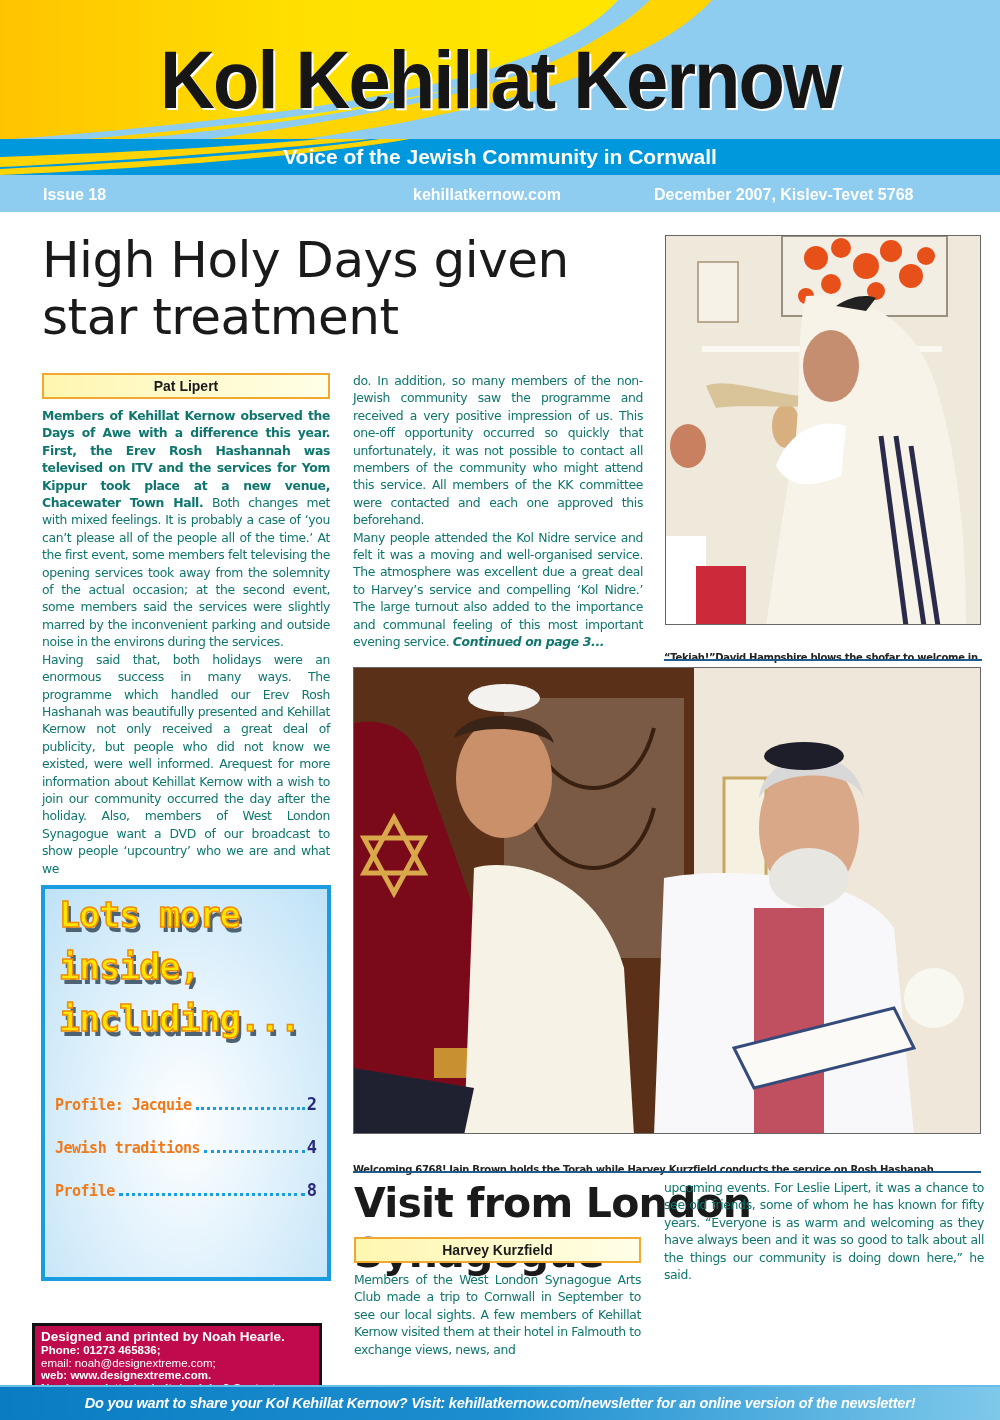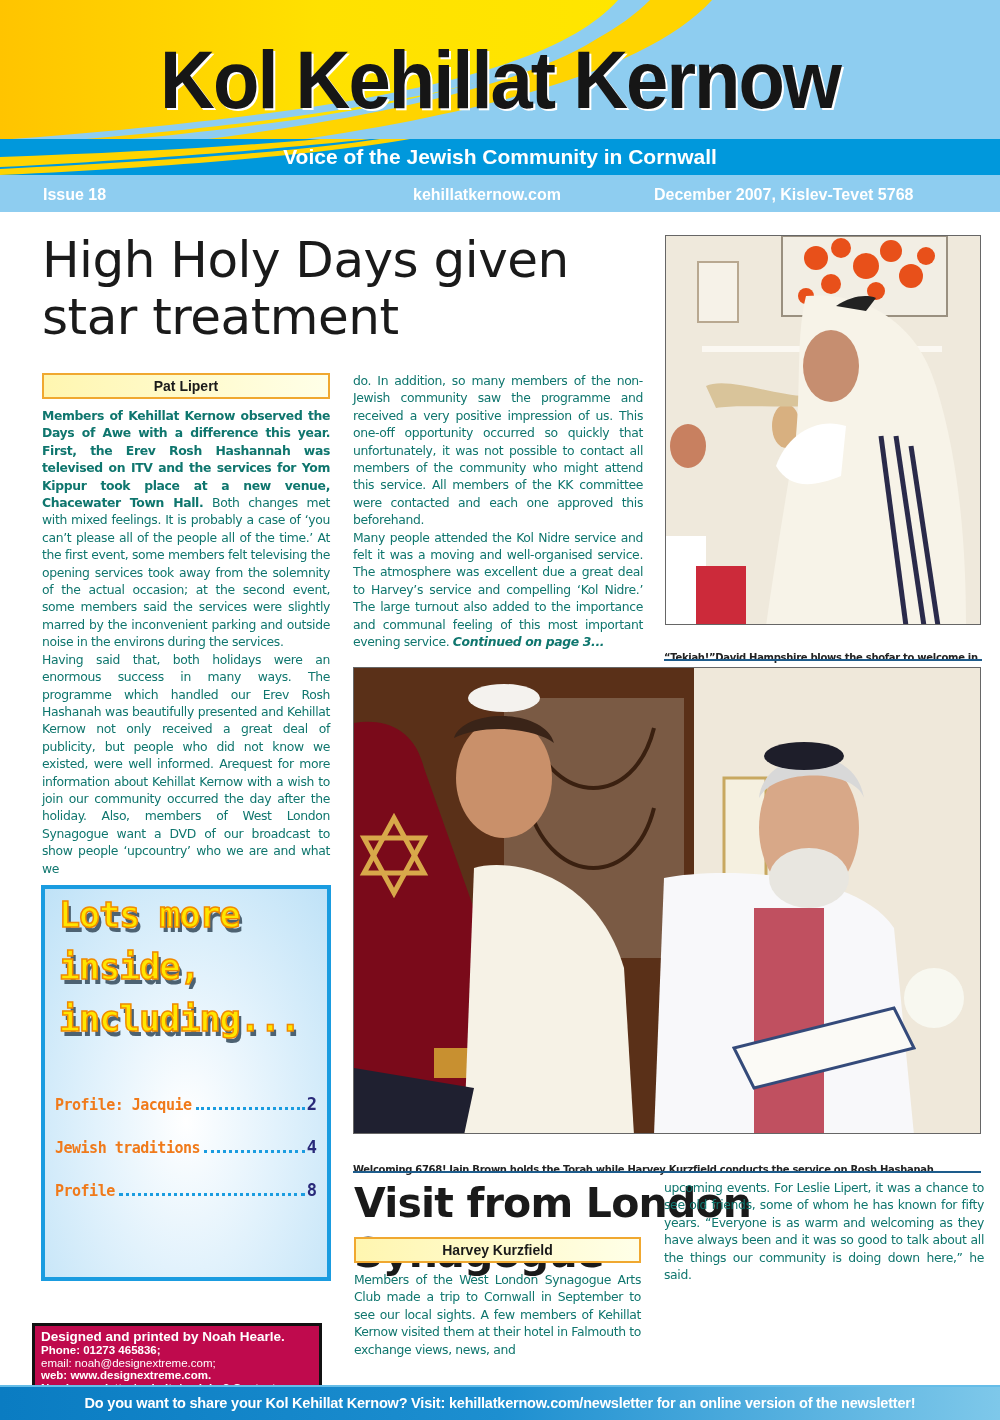--- a/index.html
+++ b/index.html
@@ -80,21 +80,21 @@
   .credit { position: absolute; left: 32px; top: 1292px; width: 290px; height: 76px;
     background: #bf0a4d; border: 3px solid #111; padding: 3px 6px;
     font-family: "Liberation Sans", sans-serif; color: #ffffff; font-size: 11.5px; line-height: 12.5px; margin-top: 31px; }
   .credit .c1 { font-size: 13.5px; font-weight: bold; line-height: 15px; }
   .credit .bold { font-weight: bold; }
 
   
   .footer { position: absolute; left: 0; top: 1385px; width: 1000px; height: 35px;
     background: linear-gradient(90deg, #0a7cc2 0%, #1d8fd0 50%, #7ec8ea 100%); border-top: 2px solid #66bde8; }
   .footer span { position: absolute; left: 0; width: 1000px; top: 8px; text-align: center;
-    font-family: "Liberation Sans", sans-serif; font-weight: bold; font-size: 14.5px; color: #ffffff; letter-spacing: -0.2px; }
+    font-family: "Liberation Sans", sans-serif; font-weight: bold; font-size: 14.5px; color: #ffffff; letter-spacing: -0.2px; font-style: italic; }
 </style>
 </head>
 <body>
 
 <header class="masthead">
   <svg class="swoosh" width="1000" height="212" viewBox="0 0 1000 212">
     <defs>
       <linearGradient id="yg" x1="0" y1="0" x2="1" y2="0">
         <stop offset="0" stop-color="#ffc400"></stop>
         <stop offset="0.5" stop-color="#ffe100"></stop>

